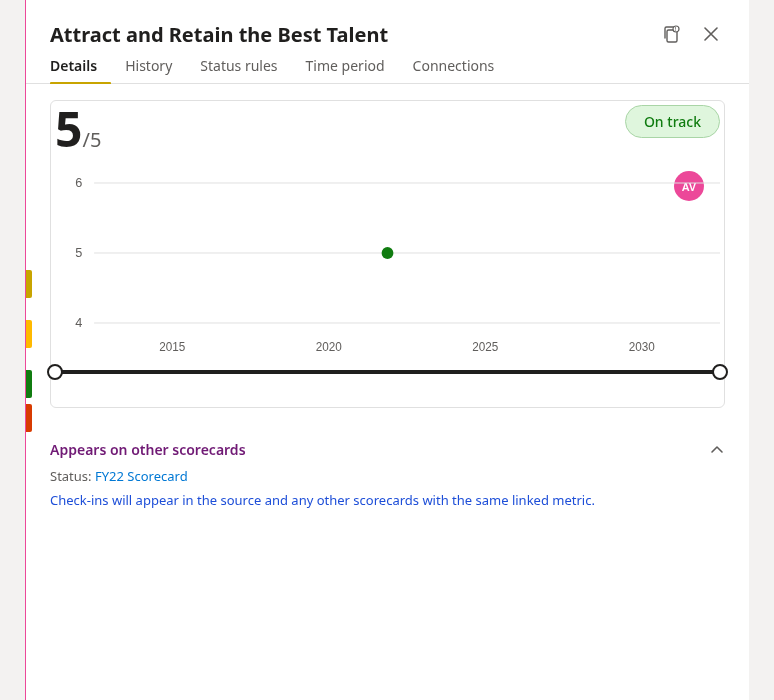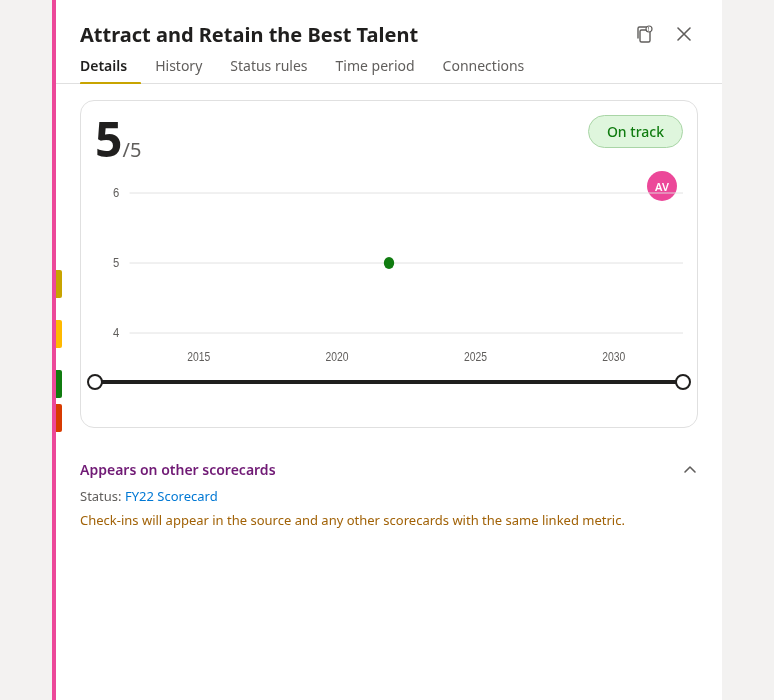--- a/index.html
+++ b/index.html
@@ -6,26 +6,26 @@
     body {
       font-family: 'Segoe UI', system-ui, sans-serif;
       background: #f3f2f1;
       width: 774px;
       height: 700px;
       overflow: hidden;
       position: relative;
     }
     .panel {
       background: #fff;
-      width: 670px;
+      width: 724px;
       margin: 0 auto;
       height: 700px;
       position: relative;
       overflow: hidden;
-      border-left: 4px solid #ec4899;
+      border-left: 1px solid #ec4899;
     }
     
     .left-edge {
       position: absolute;
       left: 0;
       top: 270px;
       width: 18px;
       display: flex;
       flex-direction: column;
       gap: 2px;
@@ -90,22 +90,22 @@
       background: #c8a400;
       border-radius: 1px 1px 0 0;
     }
     .tab:first-child { padding-left: 0; }
     .content {
       padding: 16px 24px;
     }
     .card {
       background: #fff;
       border: 1px solid #e0e0e0;
-      border-radius: 14px;
-      padding: 14px;
+      border-radius: 6px;
+      padding: 4px;
       position: relative;
     }
     .score-row {
       display: flex;
       align-items: flex-start;
       justify-content: space-between;
       margin-bottom: 8px;
     }
     .score {
       font-size: 48px;
@@ -232,21 +232,21 @@
       font-size: 13px;
       color: #605e5c;
       margin-bottom: 6px;
     }
     .source-link {
       color: #0078d4;
       text-decoration: none;
     }
     .checkins-text {
       font-size: 13px;
-      color: #a16207;
+      color: #1d4ed8;
     }
   </style>
 </head>
 <body>
 
 <div class="panel">
 
   <div class="left-edge">
     <div class="edge-item" style="background:#c8a400;"></div>
     <div class="edge-item" style="background:#ffb900; margin-top:20px;"></div>

